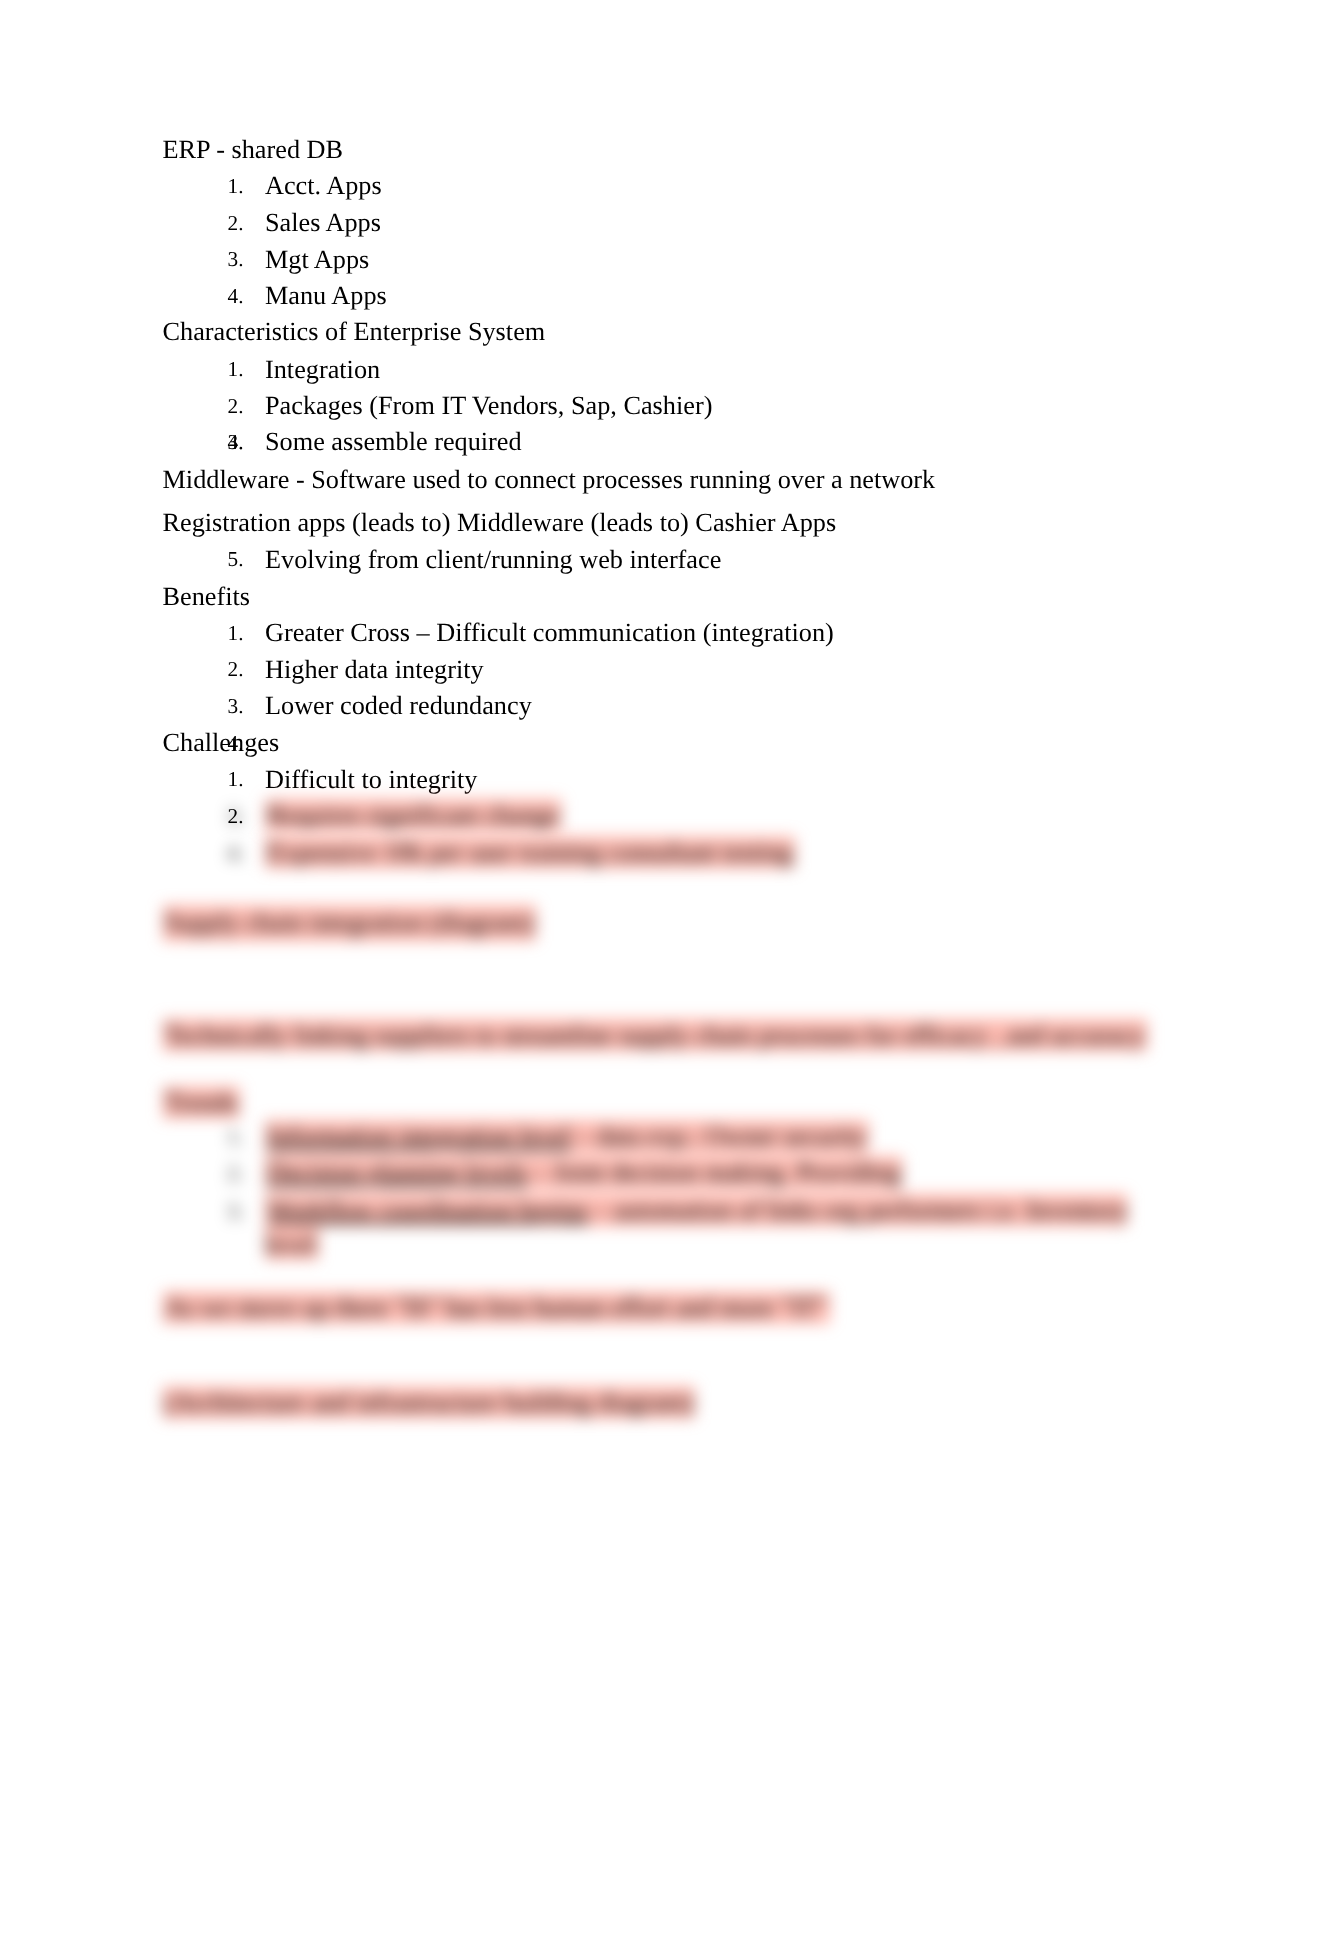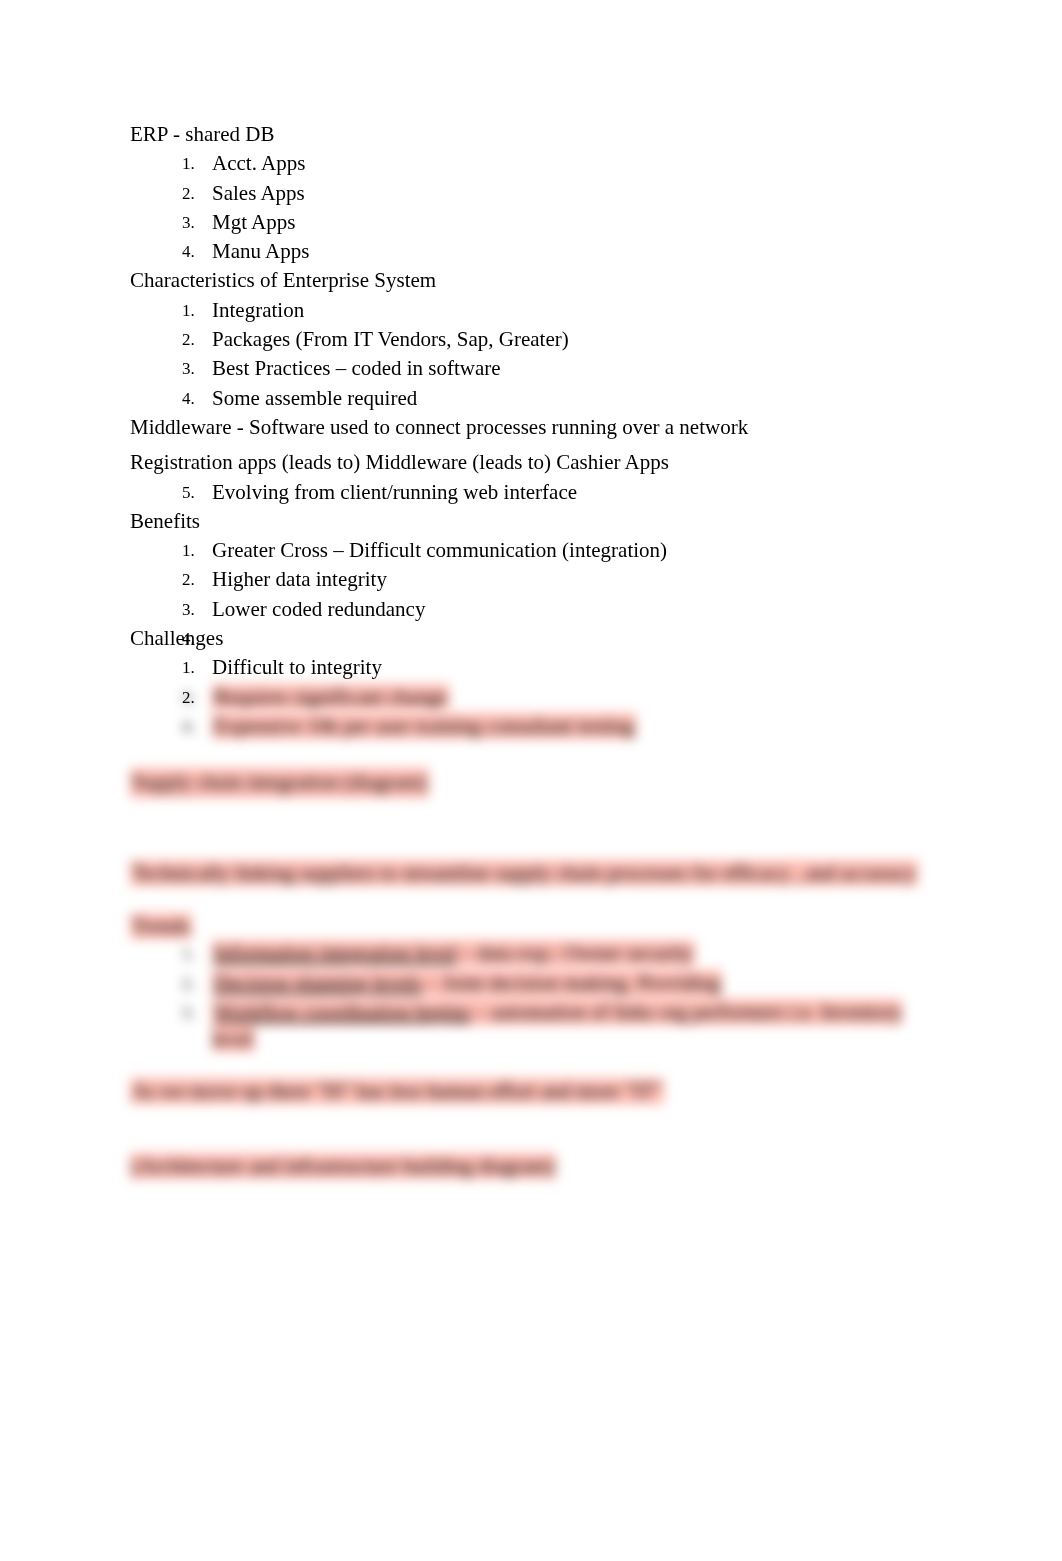--- a/index.html
+++ b/index.html
@@ -17,21 +17,21 @@
       padding: 106px 130px 0 130px;
       line-height: 1.3;
     }
     .line {
       margin-bottom: 2px;
     }
     .section-title {
       margin-bottom: 2px;
     }
     .first-title {
-      margin-top: 15px;
+      margin-top: 0;
       font-family: Liberation Serif, serif;
     }
     ol.numbered {
       list-style: none;
       padding-left: 52px;
     }
     ol.numbered li {
       position: relative;
       padding-left: 30px;
       margin-bottom: 2px;
@@ -114,22 +114,22 @@
 <ol class="numbered">
   <li><span class="num">1.</span><span>Acct. Apps</span></li>
   <li><span class="num">2.</span><span>Sales Apps</span></li>
   <li><span class="num">3.</span><span>Mgt Apps</span></li>
   <li><span class="num">4.</span><span>Manu Apps</span></li>
 </ol>
 
 <div class="line section-title">Characteristics of Enterprise System</div>
 <ol class="numbered">
   <li><span class="num">1.</span><span>Integration</span></li>
-  <li><span class="num">2.</span><span>Packages (From IT Vendors, Sap, Greater)</span></li>
-  <li><span class="num">3.</span><span>Best Practices – coded in software</span></li>
+  <li><span class="num">2.</span><span>Packages (From IT Vendors, Sap, Cashier)</span></li>
+  <li><span class="num">3.</span></li>
   <li><span class="num">4.</span><span>Some assemble required</span></li>
 </ol>
 
 <div class="line section-title">Middleware - Software used to connect processes running over a network</div>
 
 <div class="line flow-line">Registration apps   (leads to) Middleware   (leads to) Cashier Apps</div>
 <ol class="indented-single">
   <li><span class="num">5.</span><span>Evolving from client/running web interface</span></li>
 </ol>
 

